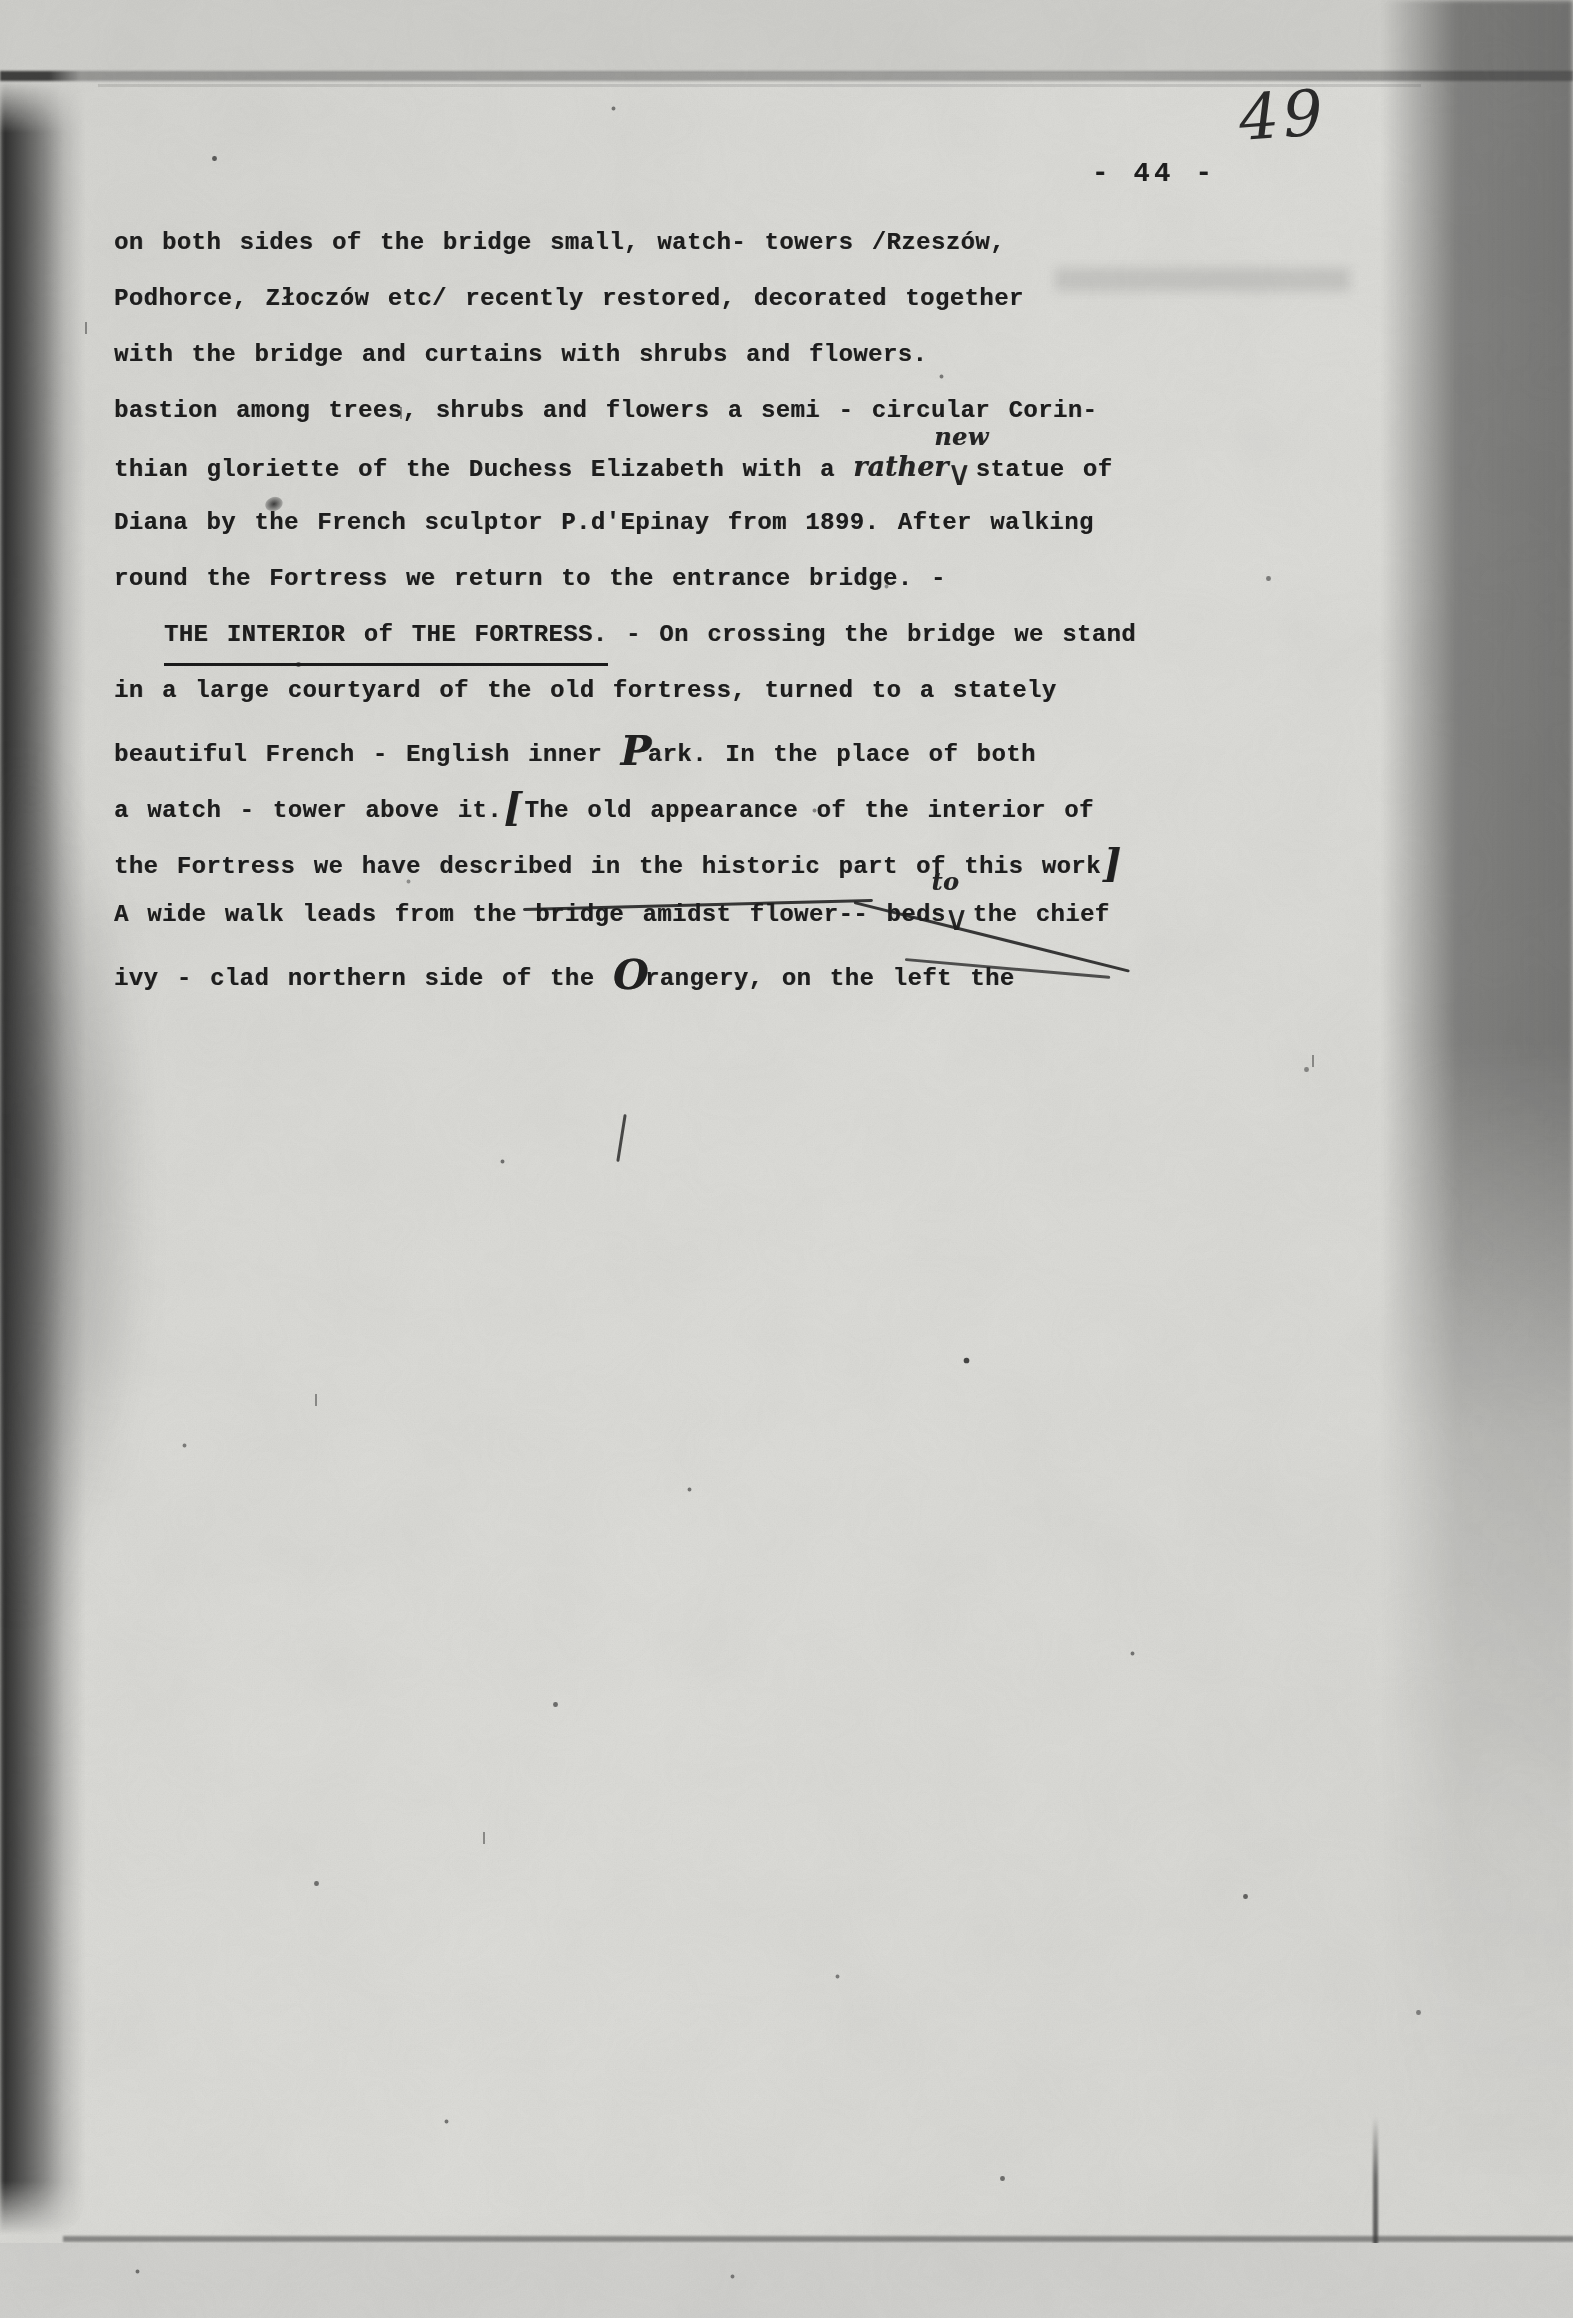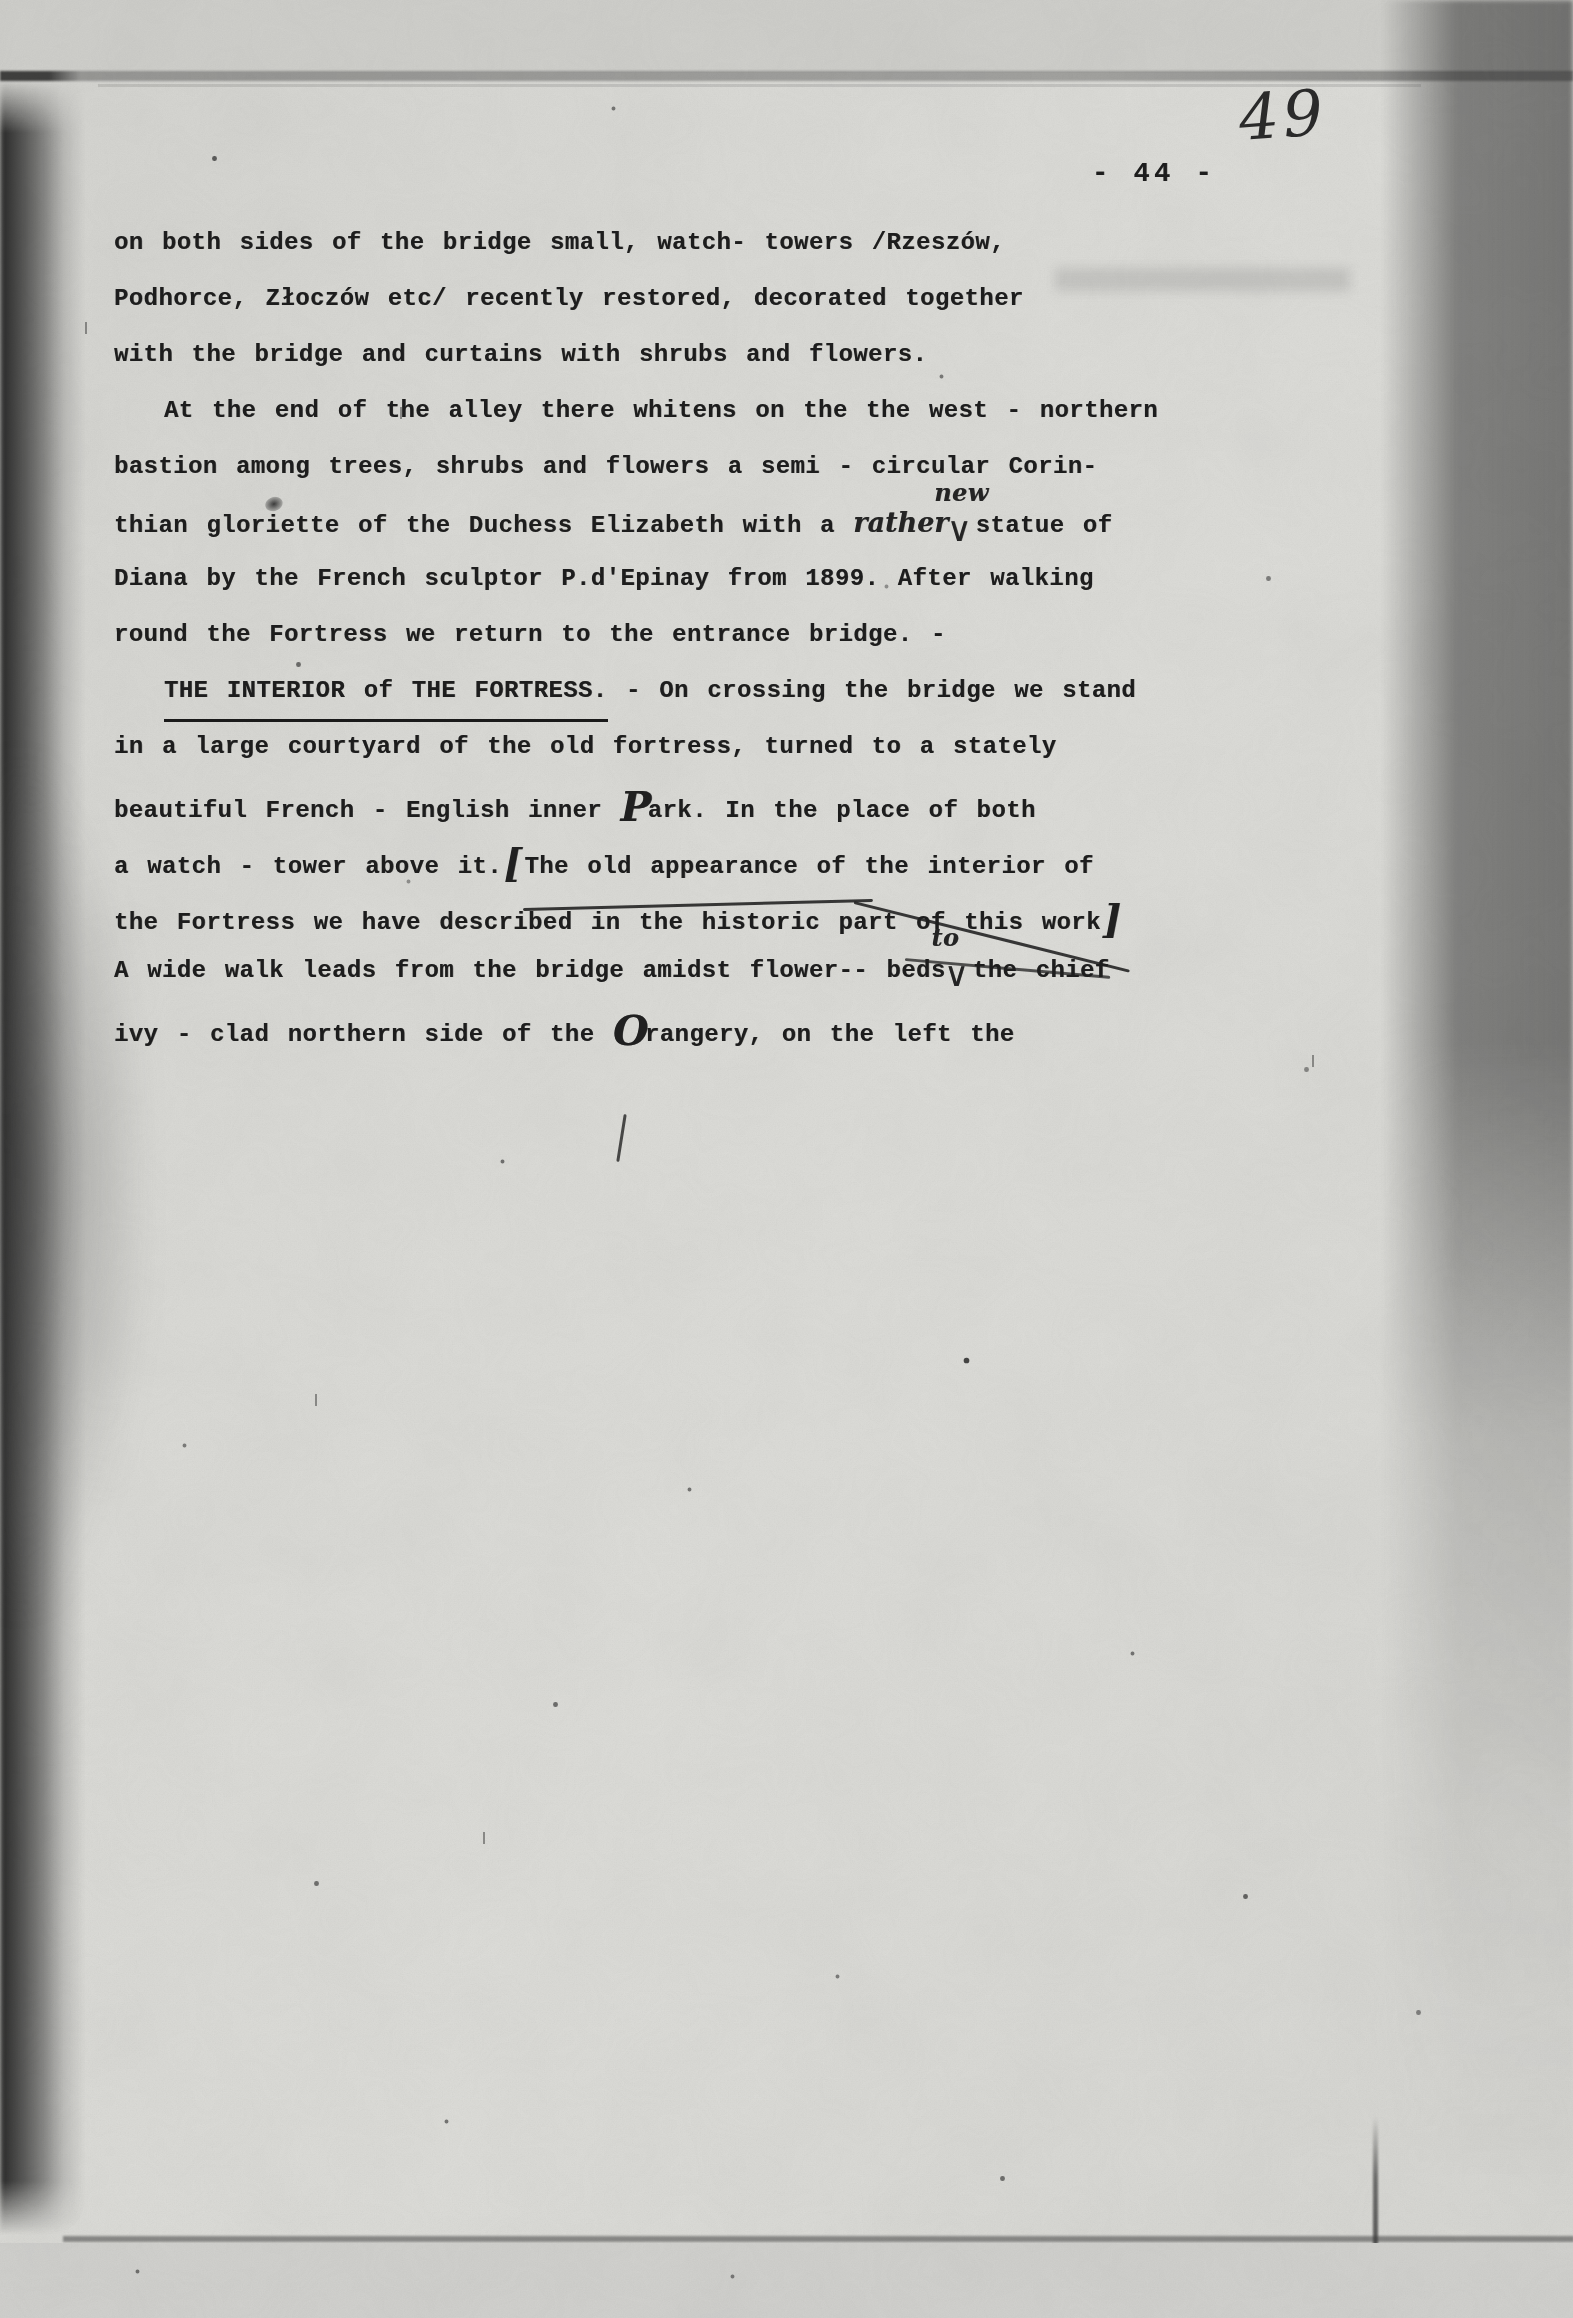--- a/index.html
+++ b/index.html
@@ -95,21 +95,20 @@
   <div class="scratch" style="left:1312px;top:1055px;"></div>
   <div class="scratch" style="left:483px;top:1832px;"></div>
 
   <div class="folio">49</div>
   <div class="pageno">- 44 -</div>
 
   <div class="textblock">
     <div class="line"><span>on both sides of the bridge small, watch- towers /Rzeszów,</span></div>
     <div class="line"><span>Podhorce, Złoczów etc/ recently restored, decorated together</span></div>
     <div class="line"><span>with the bridge and curtains with shrubs and flowers.</span></div>
-    <div class="line indent"><span>At the end of the alley there whitens on the the west - northern</span></div>
     <div class="line"><span>bastion among trees, shrubs and flowers a semi - circular Corin-</span></div>
     <div class="line"><span>thian gloriette of the Duchess Elizabeth with a </span><span class="hw-word">rather</span><span class="ins-wrap"><span class="ins">new</span></span><span class="caret"></span><span>statue of</span></div>
     <div class="line"><span>Diana by the French sculptor P.d'Epinay from 1899. After walking</span></div>
     <div class="line"><span>round the Fortress we return to the entrance bridge. -</span></div>
     <div class="line indent"><span class="heading">THE INTERIOR of THE FORTRESS.</span><span> - On crossing the bridge we stand</span></div>
     <div class="line"><span>in a large courtyard of the old fortress, turned to a stately</span></div>
     <div class="line"><span>beautiful French - English inner </span><span class="hwcap">P</span><span>ark. In the place of both</span></div>
     <div class="line"><span>a watch - tower above it.</span><span class="hwbracket">[</span><span>The old appearance of the interior of</span></div>
     <div class="line"><span>the Fortress we have described in the historic part of this work</span><span class="hwbracket">]</span></div>
     <div class="line"><span>A wide walk leads from the bridge amidst flower-- beds</span><span class="ins-wrap"><span class="ins">to</span></span><span class="caret"></span><span>the chief</span></div>

